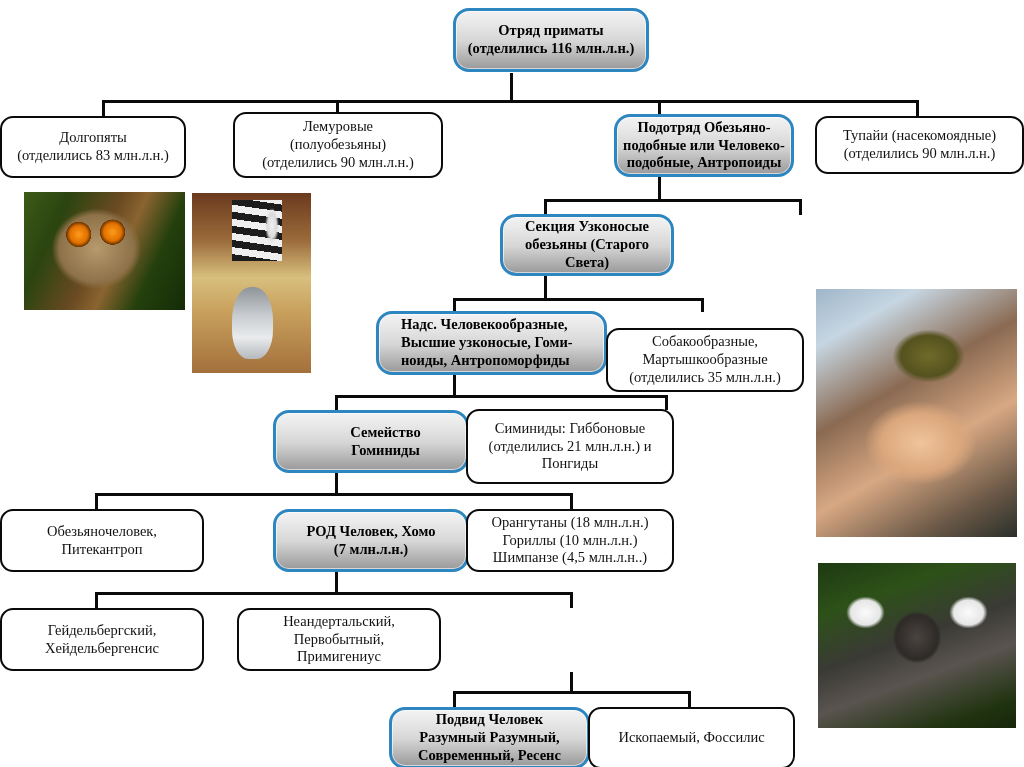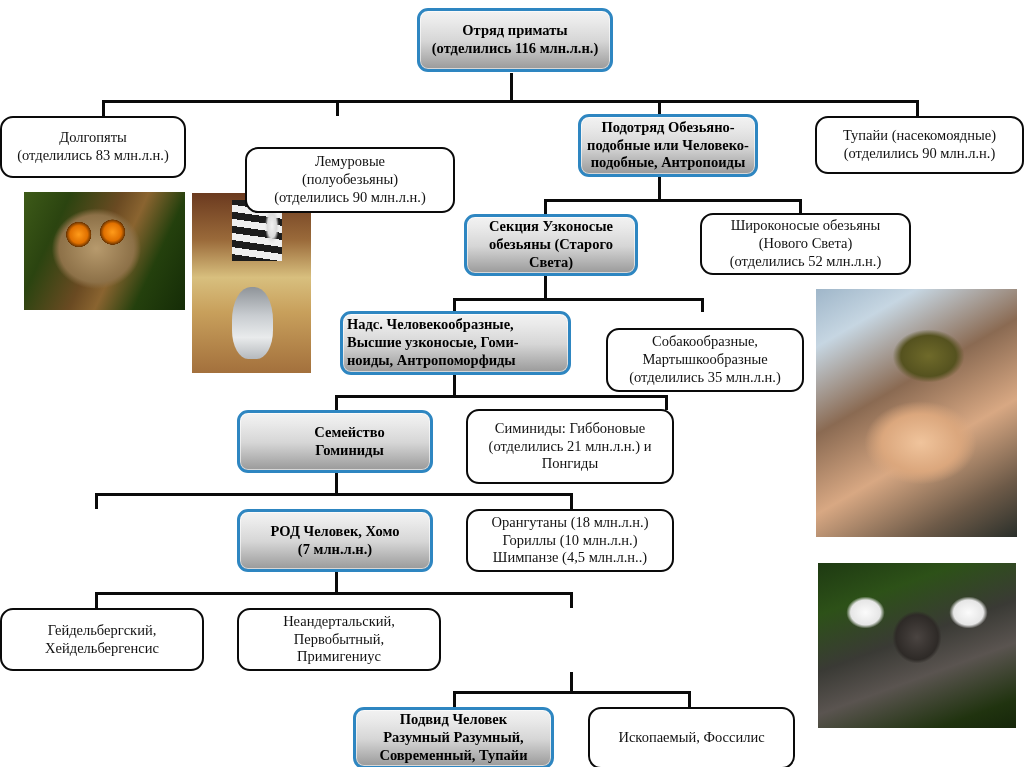--- a/index.html
+++ b/index.html
@@ -26,26 +26,27 @@
     background:#ffffff;
     border:2.5px solid #0a0a0a;
     border-radius:13px;
     font-size:14.5px;
     font-weight:400;
   }
 
   
   .box.hl{
     border:3px solid #2E86C1;
-    border-radius:11px;
+    border-radius:16px;
     background:linear-gradient(to bottom,#f2f2f2 0%,#eaeaea 18%,#d6d6d6 52%,#a9a9a9 88%,#9a9a9a 100%);
     font-size:14.5px;
     font-weight:bold;
     color:#000;
     box-shadow:0 0 0 1px rgba(255,255,255,.6) inset;
+    margin-left:36px;
   }
 
   
   .ln{position:absolute;background:#0a0a0a;z-index:1;}
   .ln.h{height:3px;}
   .ln.v{width:3px;}
 
   
   .photo{position:absolute;z-index:3;overflow:hidden;background:#ddd;}
 
@@ -140,21 +141,21 @@
     </span>
   </div>
 
   <div class="box plain" style="left:0px;top:116px;width:186px;height:62px;">
     <span class="txt">
       <span>Долгопяты</span><br>
       <span>(отделились 83 млн.л.н.)</span>
     </span>
   </div>
 
-  <div class="box plain" style="left:245px;top:112px;width:210px;height:66px;margin-top:35px;">
+  <div class="box plain" style="left:233px;top:112px;width:210px;height:66px;">
     <span class="txt">
       <span>Лемуровые</span><br>
       <span>(полуобезьяны)</span><br>
       <span>(отделились 90 млн.л.н.)</span>
     </span>
   </div>
 
   <div class="box hl" style="left:578px;top:114px;width:180px;height:63px;">
     <span class="txt">
       <span>Подотряд Обезьяно-</span><br>
@@ -171,30 +172,23 @@
   </div>
 
   <div class="box hl" style="left:464px;top:214px;width:174px;height:62px;">
     <span class="txt">
       <span>Секция Узконосые</span><br>
       <span>обезьяны (Старого</span><br>
       <span>Света)</span>
     </span>
   </div>
 
-  <div class="box plain" style="left:700px;top:213px;width:211px;height:62px;">
-    <span class="txt">
-      <span>Широконосые обезьяны</span><br>
-      <span>(Нового Света)</span><br>
-      <span>(отделились 52 млн.л.н.)</span>
-    </span>
-  </div>
 
   <div class="box hl" style="left:340px;top:311px;width:231px;height:64px;">
-    <span class="txt" style="text-align:left;padding-left:4px;">
+    <span class="txt" style="text-align:left;padding-left:22px;">
       <span>Надс. Человекообразные,</span><br>
       <span>Высшие узконосые, Гоми-</span><br>
       <span>ноиды, Антропоморфиды</span>
     </span>
   </div>
 
   <div class="box plain" style="left:606px;top:328px;width:198px;height:64px;">
     <span class="txt">
       <span>Собакообразные,</span><br>
       <span>Мартышкообразные</span><br>
@@ -210,20 +204,26 @@
   </div>
 
   <div class="box plain" style="left:466px;top:409px;width:208px;height:75px;">
     <span class="txt">
       <span>Симиниды: Гиббоновые</span><br>
       <span>(отделились 21 млн.л.н.) и</span><br>
       <span>Понгиды</span>
     </span>
   </div>
 
+  <div class="box plain" style="left:0px;top:509px;width:204px;height:63px;">
+    <span class="txt">
+      <span>Обезьяночеловек,</span><br>
+      <span>Питекантроп</span>
+    </span>
+  </div>
 
   <div class="box hl" style="left:237px;top:509px;width:196px;height:63px;">
     <span class="txt">
       <span>РОД Человек, Хомо</span><br>
       <span>(7 млн.л.н.)</span>
     </span>
   </div>
 
   <div class="box plain" style="left:466px;top:509px;width:208px;height:63px;">
     <span class="txt">
@@ -246,21 +246,21 @@
       <span>Первобытный,</span><br>
       <span>Примигениус</span>
     </span>
   </div>
 
 
   <div class="box hl" style="left:353px;top:707px;width:201px;height:62px;">
     <span class="txt">
       <span>Подвид Человек</span><br>
       <span>Разумный Разумный,</span><br>
-      <span>Современный, Тупайи</span>
+      <span>Современный, Ресенс</span>
     </span>
   </div>
 
   <div class="box plain" style="left:588px;top:707px;width:207px;height:62px;">
     <span class="txt">
       <span>Ископаемый, Фоссилис</span>
     </span>
   </div>
 
 </div>

